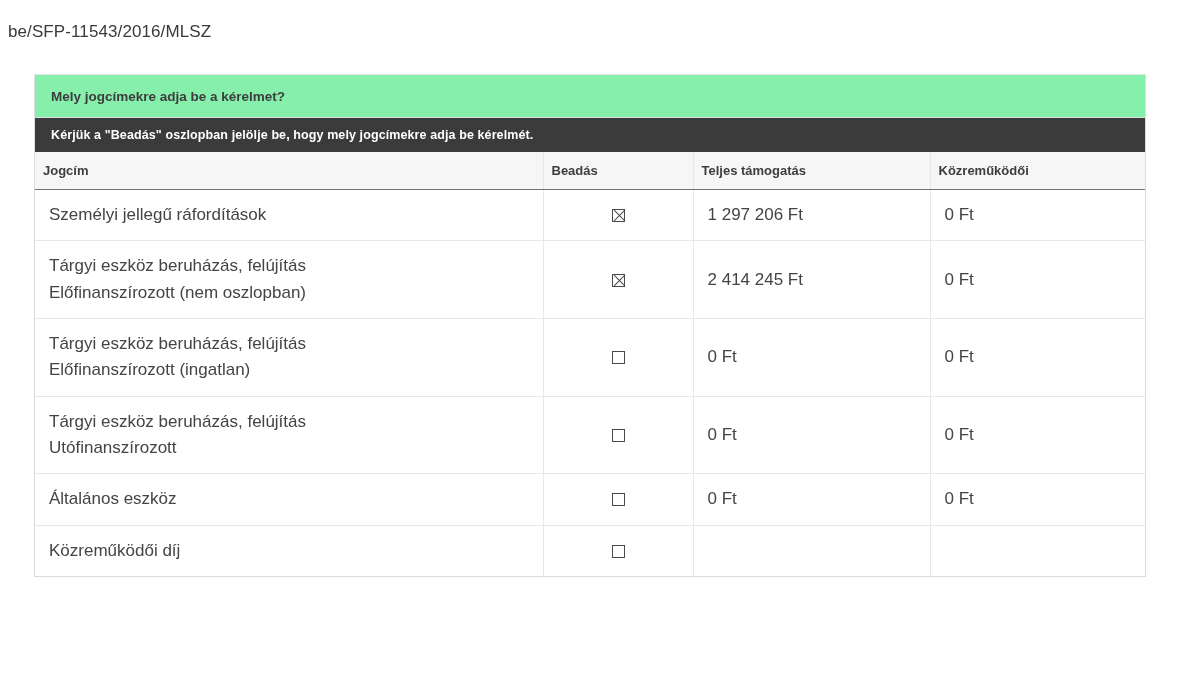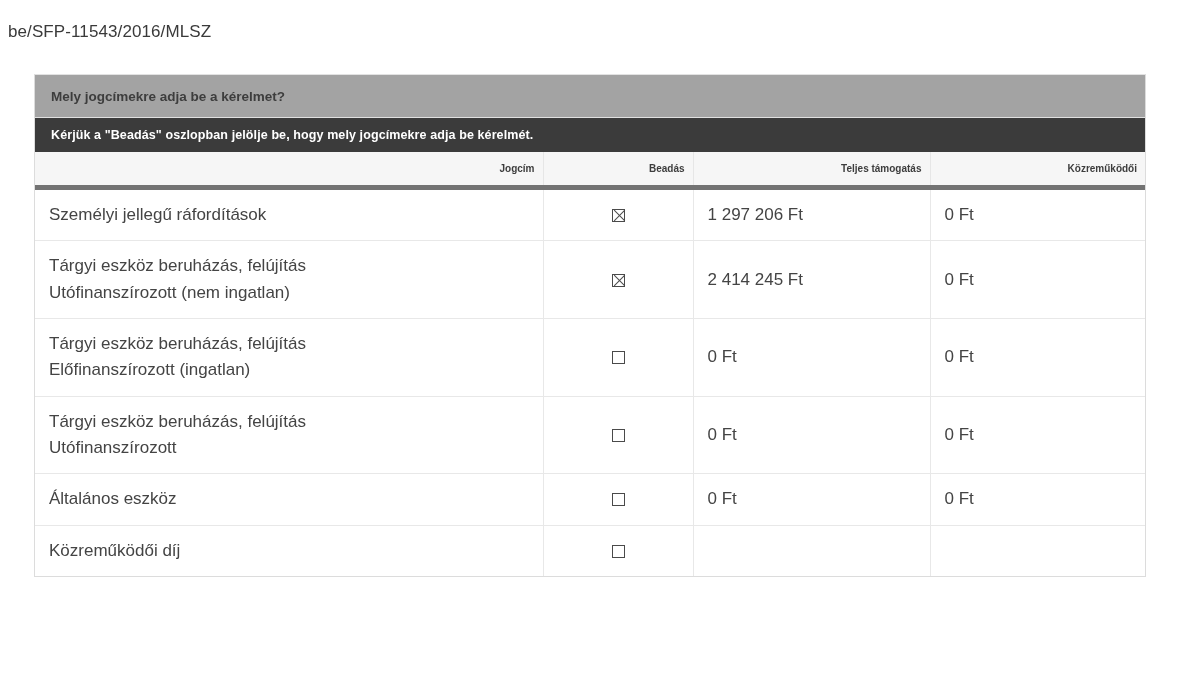--- a/index.html
+++ b/index.html
@@ -32,21 +32,21 @@
     position: absolute;
     left: 34px;
     top: 74px;
     width: 1112px;
     border: 1px solid #dcdcdc;
     border-top: 1px solid #e2e2e2;
     box-sizing: border-box;
     background: #ffffff;
   }
   .panel-header {
-    background: #a3a3a3;
+    background: #86efac;
     border-bottom: 1px solid #e0e0e0;
     padding: 14px 16px 13px 16px;
     font-size: 13.5px;
     font-weight: bold;
     color: #3d3d3d;
   }
   .panel-subheader {
     background: #3b3b3b;
     color: #ffffff;
     font-size: 12.5px;
@@ -54,26 +54,26 @@
     padding: 10px 16px 10px 16px;
     letter-spacing: 0.1px;
   }
   table.grid {
     width: 100%;
     border-collapse: collapse;
     table-layout: fixed;
   }
   table.grid th {
     background: #f6f6f6;
-    font-size: 10px;
+    font-size: 13px;
     font-weight: bold;
     color: #3d3d3d;
-    text-align: right;
+    text-align: left;
     padding: 11px 8px 11px 8px;
-    border-bottom: 5px solid #737373;
+    border-bottom: 1px solid #737373;
     border-right: 1px solid #e6e6e6;
   }
   table.grid th:last-child { border-right: none; margin-top: 43px; }
   table.grid td {
     font-size: 17px;
     color: #444444;
     padding: 12px 14px 12px 14px;
     border-bottom: 1px solid #e8e8e8;
     border-right: 1px solid #e8e8e8;
     vertical-align: middle;
@@ -145,21 +145,21 @@
             <td>
               <span class="title-line">Személyi jellegű ráfordítások</span>
             </td>
             <td class="cell-check"><span class="checkbox checked"></span></td>
             <td>1 297 206 Ft</td>
             <td>0 Ft</td>
           </tr>
           <tr>
             <td>
               <span class="title-line">Tárgyi eszköz beruházás, felújítás</span>
-              <span class="title-line">Utófinanszírozott (nem ingatlan)</span>
+              <span class="title-line">Előfinanszírozott (nem oszlopban)</span>
             </td>
             <td class="cell-check"><span class="checkbox checked"></span></td>
             <td>2 414 245 Ft</td>
             <td>0 Ft</td>
           </tr>
           <tr>
             <td>
               <span class="title-line">Tárgyi eszköz beruházás, felújítás</span>
               <span class="title-line">Előfinanszírozott (ingatlan)</span>
             </td>

